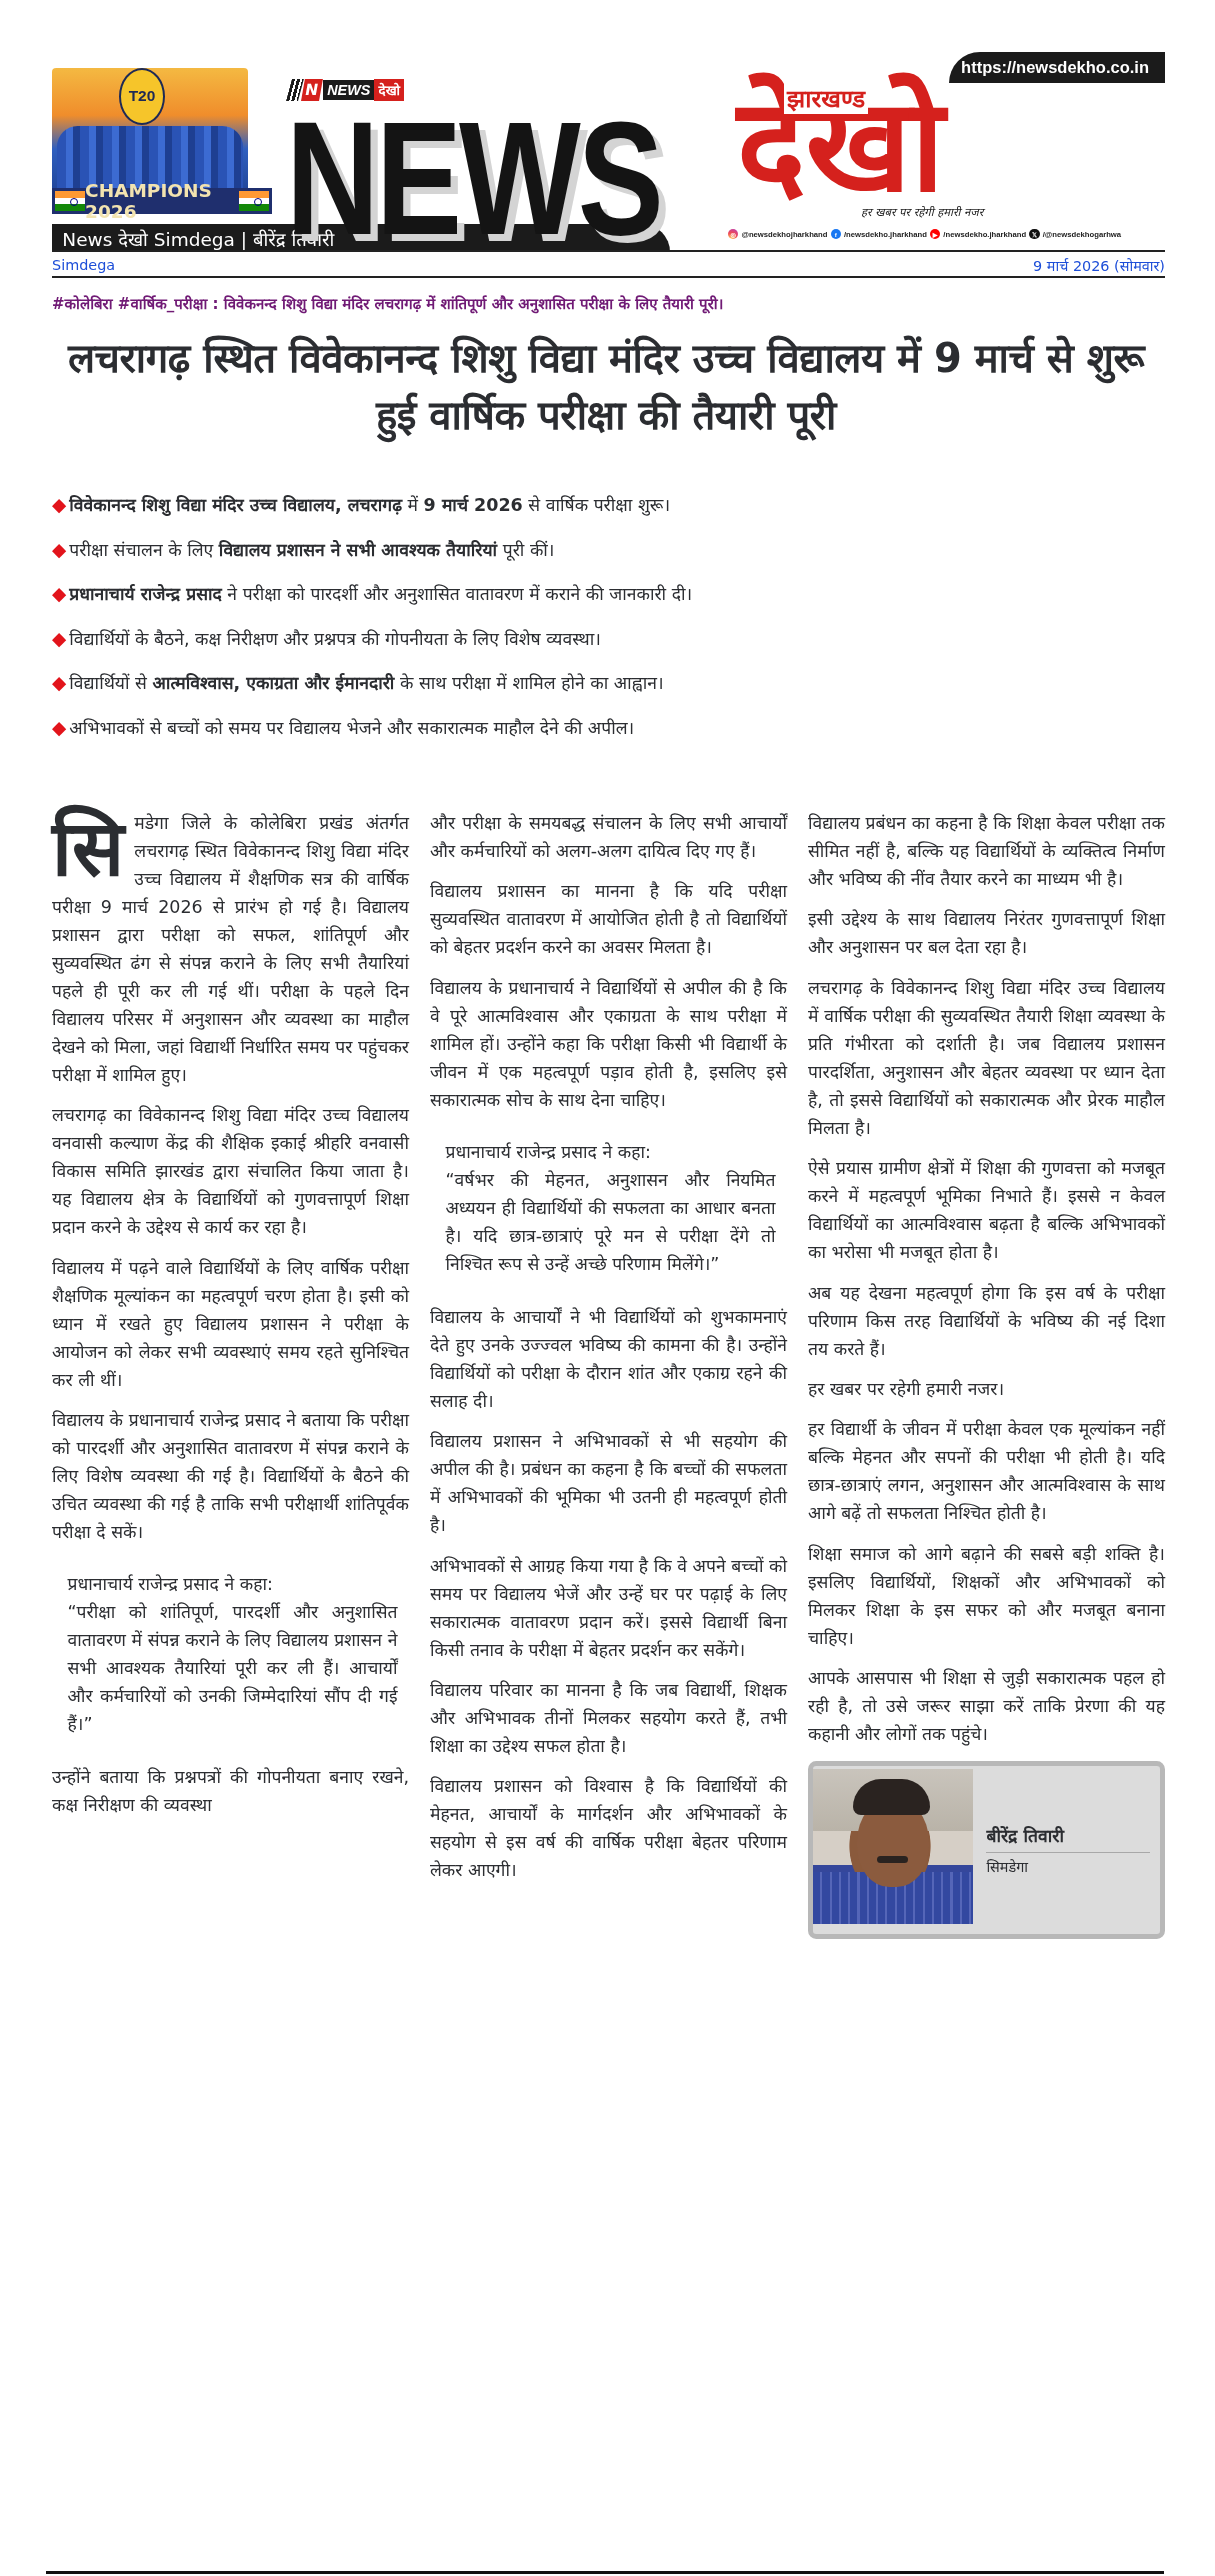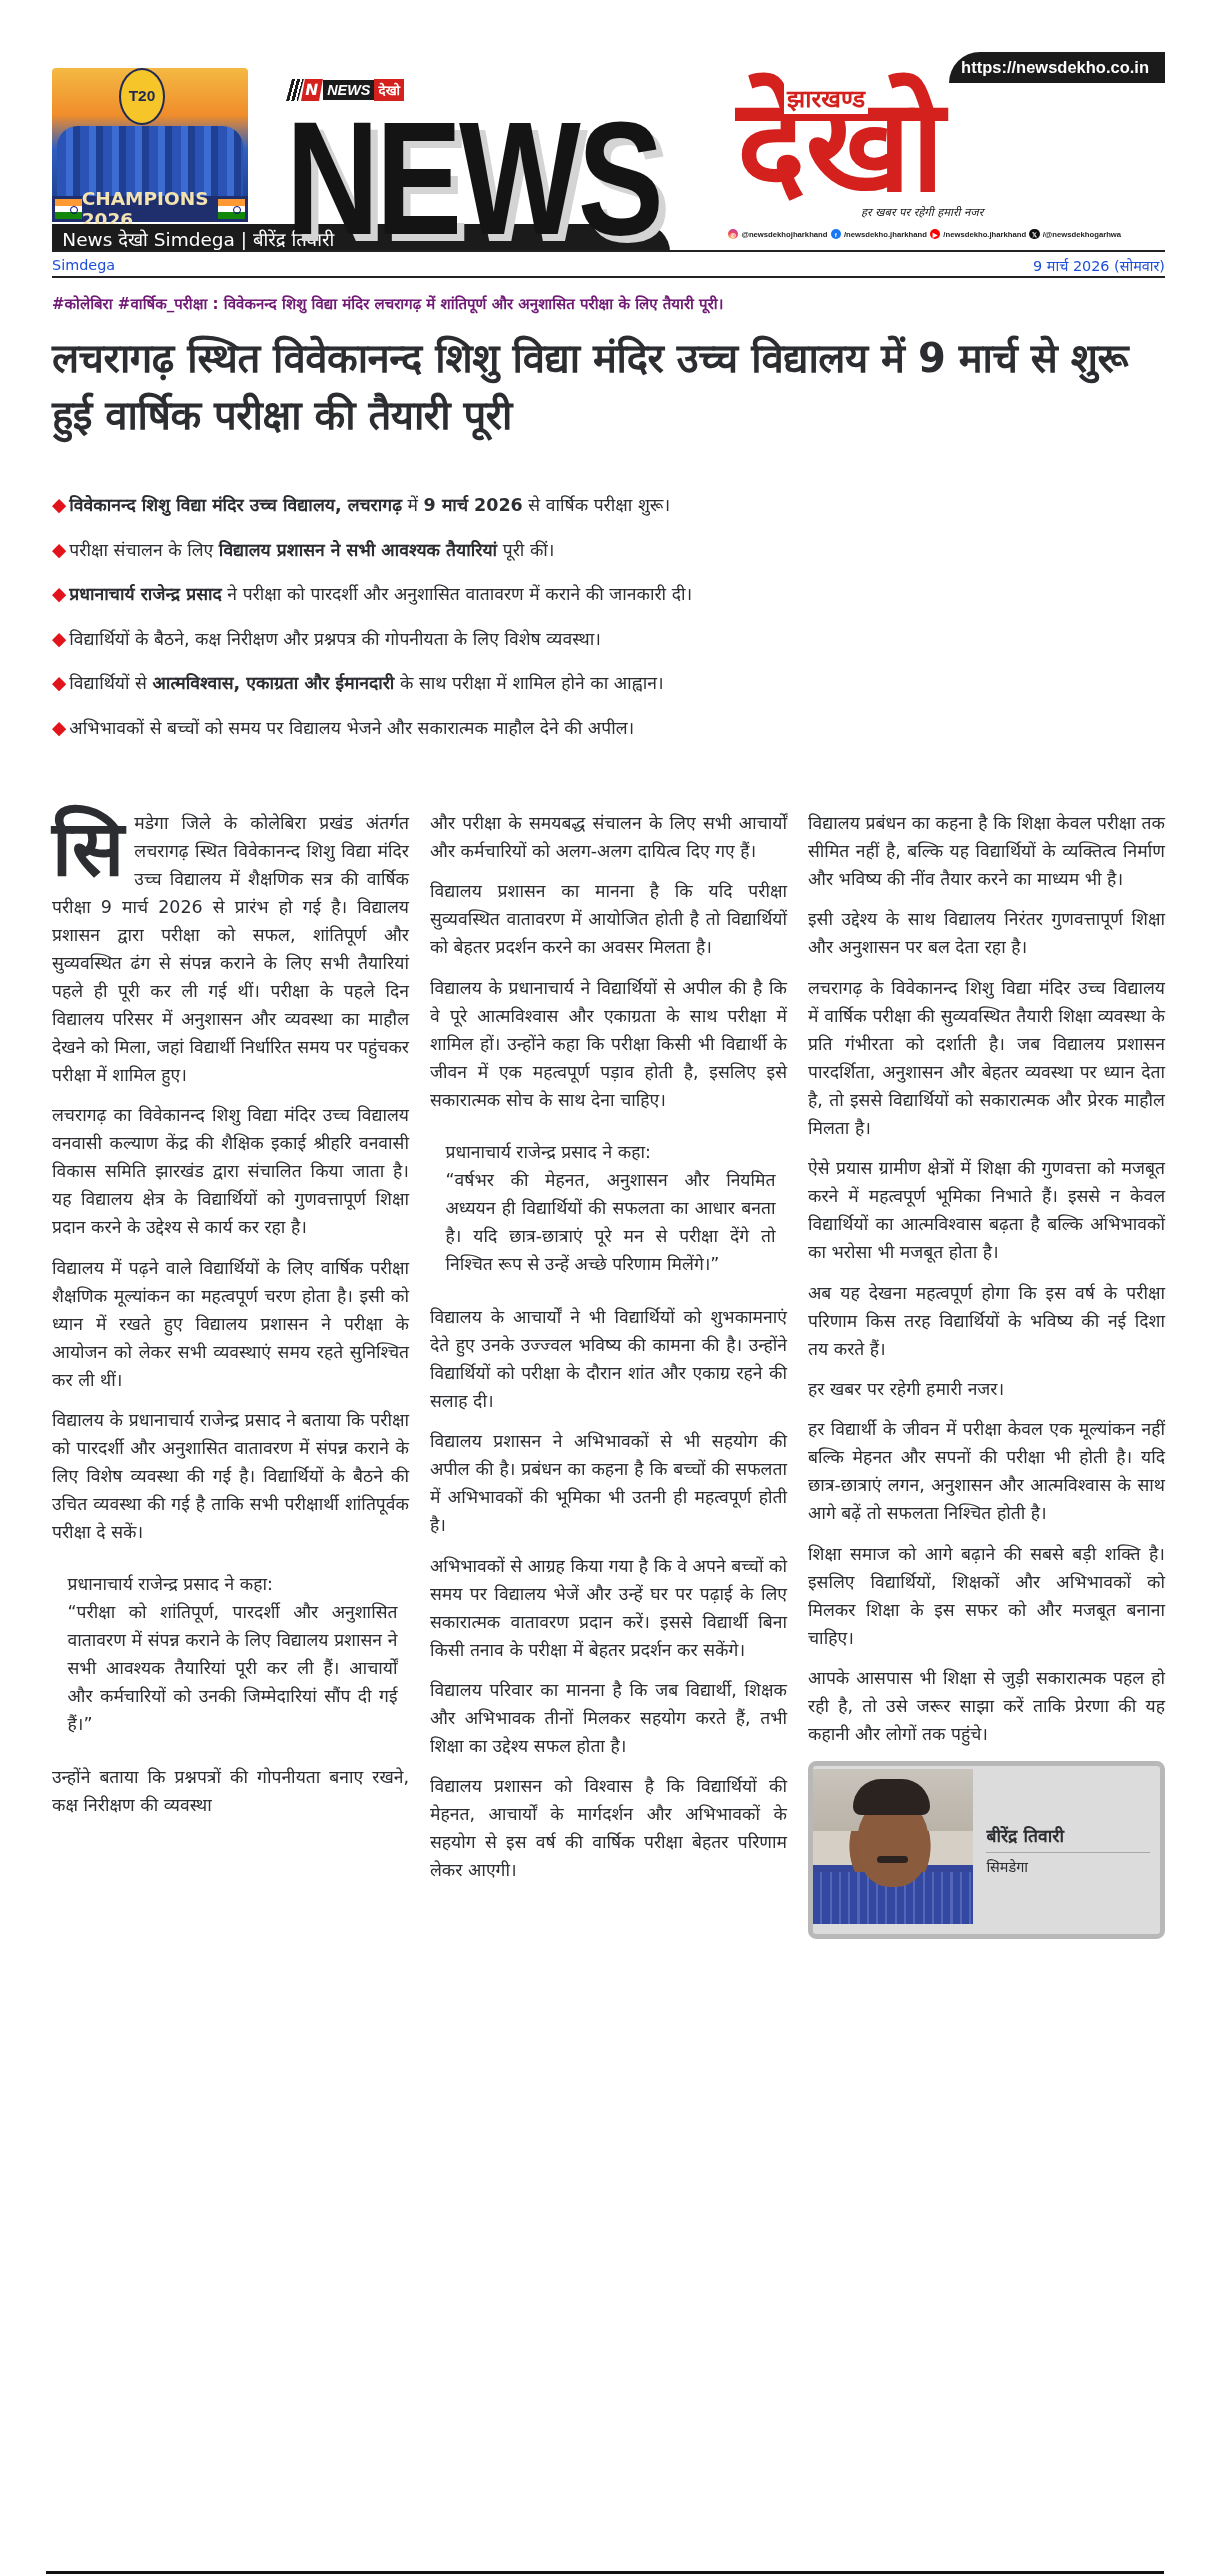--- a/index.html
+++ b/index.html
@@ -11,21 +11,21 @@
   .url-pill { position: absolute; right: 0; top: 0; width: 216px; height: 31px; background: #1b1b1b;
     border-radius: 31px 0 0 0; color: #fff; font-family: "Liberation Sans", sans-serif; font-weight: bold;
     font-size: 16.5px; display: flex; align-items: center; justify-content: flex-end; padding-right: 16px; }
   .trophy-photo { position: absolute; left: 0; top: 15.5px; width: 196px; height: 135px; border-radius: 4.1px;
     background: linear-gradient(180deg, #f4b942 0%, #f08d2b 35%, #2f5fbf 60%, #1d3f8f 100%); overflow: hidden; }
   .trophy-photo .t20 { position: absolute; left: 67px; top: 0; width: 46px; height: 57px; border-radius: 50%;
     background: #f6c52a; border: 2.1px solid #1e2a55; color:#1e2a55; font-weight: bold; font-size: 15.5px;
     display:flex; align-items:center; justify-content:center; font-family: "Liberation Sans", sans-serif; }
   .trophy-photo .crowd { position: absolute; left: 5.2px; right: 5.2px; bottom: 0; height: 77px;
     background: repeating-linear-gradient(90deg, #2a53b5 0 9.3px, #3c6bd2 9.3px 15.5px, #1e3f92 15.5px 23px); border-radius: 20.6px 20.6px 0 0; }
-  .champions-bar { position: absolute; left: 0; top: 144px; width: 196px; height: 26px; background: #1f2f6e;
+  .champions-bar { position: absolute; left: 0; top: 136px; width: 220px; height: 26px; background: #1f2f6e;
     display: flex; align-items: center; justify-content: space-between; padding: 0 3.1px; }
   .flag { width: 36px; height: 20.6px; background: linear-gradient(180deg, #ff9933 0 33%, #ffffff 33% 66%, #138808 66% 100%);
     position: relative; }
   .flag::after { content: ""; position: absolute; left: 15px; top: 7.2px; width: 6.2px; height: 6.2px; border-radius: 50%; border: 1px solid #000080; }
   .champions-text { color: #f2e3b0; font-weight: bold; font-size: 18.5px; font-family: "DejaVu Sans", sans-serif; }
   .byline-bar { position: absolute; left: 0; top: 172px; width: 618px; height: 28px; background: #1b1b1b;
     color: #fff; font-size: 18.5px; display: flex; align-items: center; padding-left: 10.3px; border-radius: 0 31px 0 0; }
   .mini-logo { position: absolute; left: 237px; top: 27px; display: flex; align-items: center; height: 21.6px; }
   .mini-logo .bars { width: 12.4px; height: 21.6px; background: repeating-linear-gradient(90deg, #1b1b1b 0 3.1px, transparent 3.1px 5.2px); transform: skewX(-15deg); }
   .mini-logo .n { width: 17.5px; height: 21.6px; background: #d5211d; color:#fff; font-weight:bold; font-size: 15.5px;
@@ -43,21 +43,21 @@
   .soc-ig { background: radial-gradient(circle at 30% 100%, #fdd45c, #f04a54 50%, #b33cc1); }
   .soc-fb { background: #1877f2; }
   .soc-yt { background: #ff0000; }
   .soc-x { background: #111; }
   .mast-rule { position: absolute; left: 52px; top: 250px; width: 1113px; height: 2.1px; background: #222; }
   .dateline { position: absolute; left: 52px; top: 255px; width: 1113px; height: 20.6px; display: flex; justify-content: space-between; align-items: center; font-size: 14.4px; color: #1d4ed8; }
   .date-rule { position: absolute; left: 52px; top: 276px; width: 1113px; height: 1.5px; background: #222; }
 
   
   .hashtag-line { position: absolute; left: 52px; top: 293px; width: 1113px; font-size: 15px; font-weight: bold; color: #701a75; }
-  .headline { position: absolute; left: 52px; top: 330px; width: 1108px; font-size: 40px; line-height: 57px; font-weight: bold; color: #2b2d31; letter-spacing: -0.5px; }
+  .headline { position: absolute; left: 52px; top: 330px; width: 1108px; font-size: 40px; line-height: 57px; font-weight: bold; color: #2b2d31; letter-spacing: -0.5px; text-align: center; }
 
   
   .highlights { position: absolute; left: 52px; top: 495px; width: 1113px; list-style: none; }
   .highlights li { font-size: 17.5px; line-height: 20.6px; margin-bottom: 24px; display: flex; align-items: center; color: #2b2d31; }
   .highlights li .diamond { color: #e2141b; font-size: 18.5px; margin-right: 3.1px; }
   .highlights b { font-weight: bold; }
 
   
   .article { position: absolute; left: 52px; top: 809px; width: 1113px; height: 1726px; }
   .col { position: absolute; top: 0; width: 357px; }

